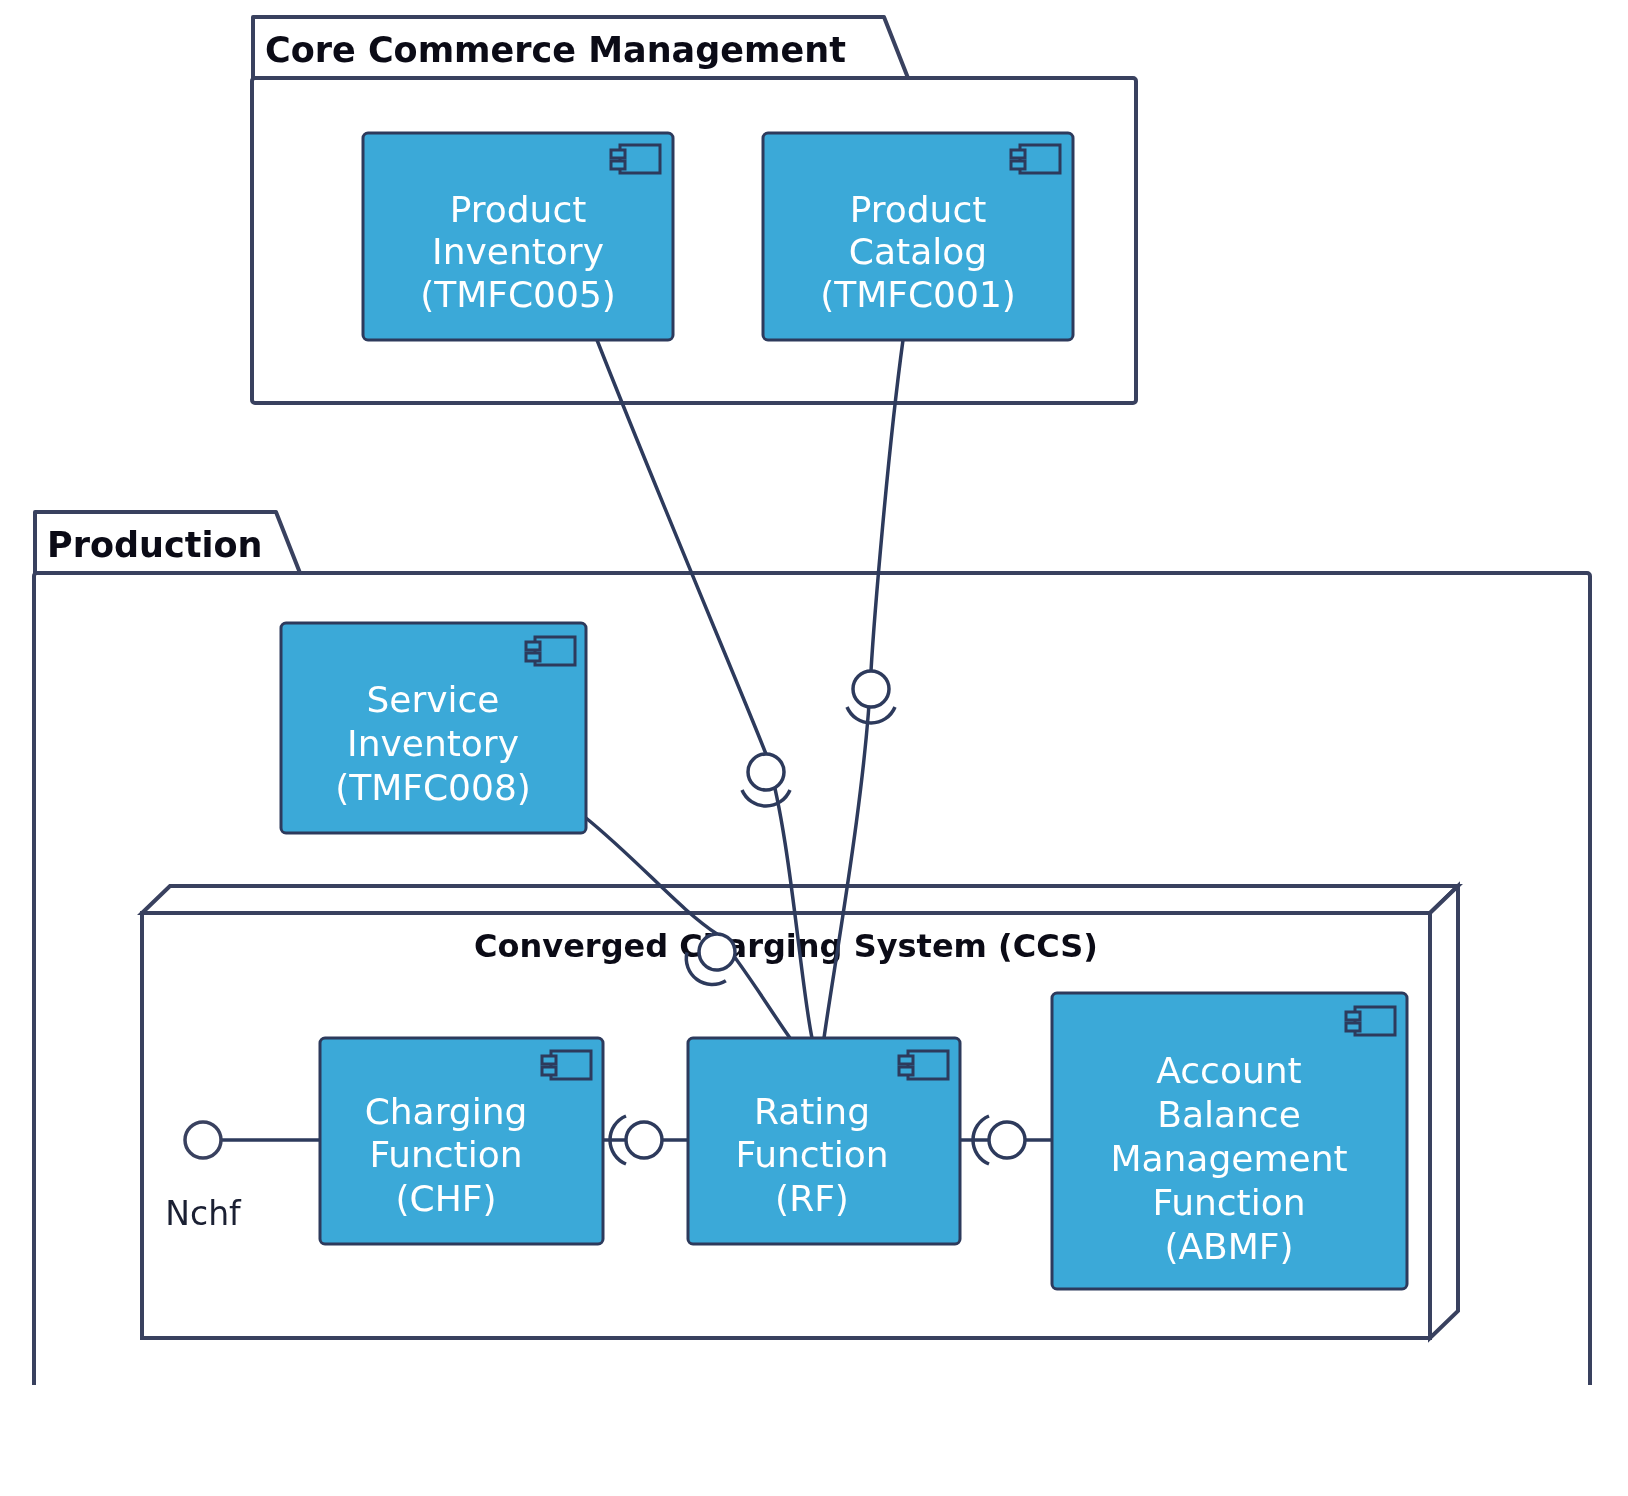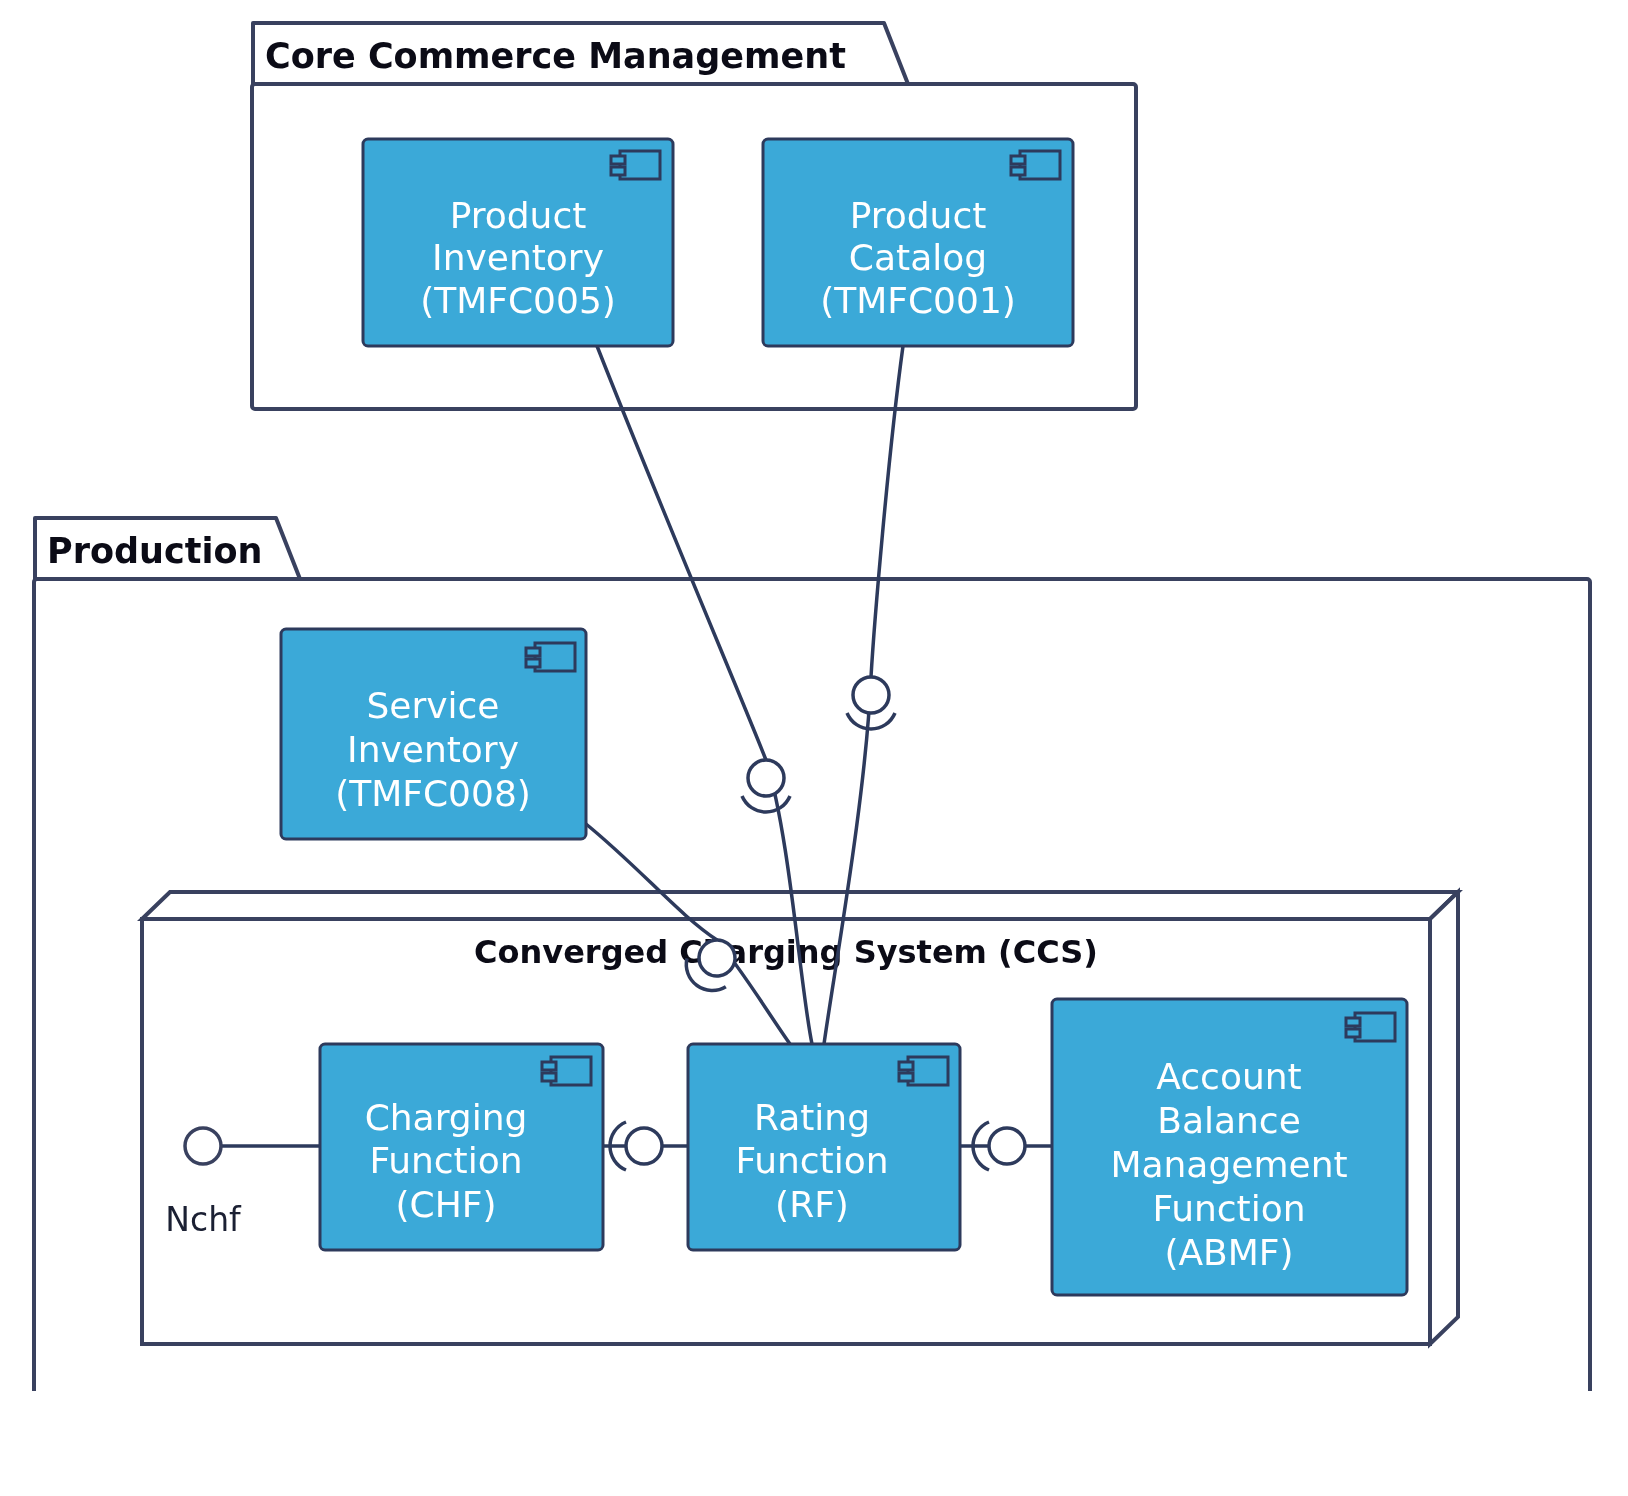--- a/index.html
+++ b/index.html
@@ -9,21 +9,20 @@
   }
   body {
     font-family: "DejaVu Sans", sans-serif;
   }
   #canvas {
     position: relative;
     width: 1628px;
     height: 1385px;
     background: #ffffff;
     overflow: hidden;
-    margin-top: 6px;
   }
   #diagram-svg {
     position: absolute;
     left: 0;
     top: 0;
     width: 1628px;
     height: 1496px;
   }
   .pkg-title {
     font-weight: bold;

